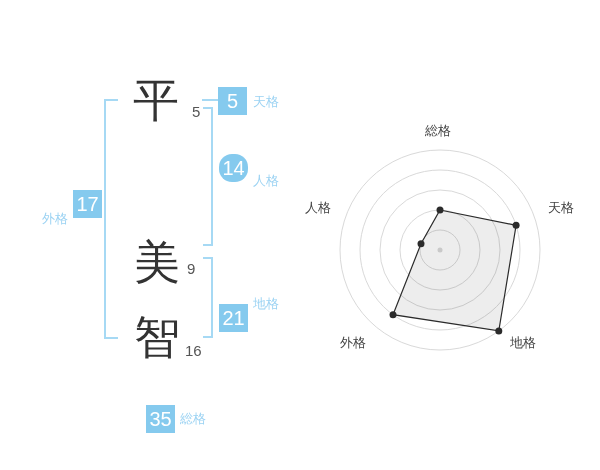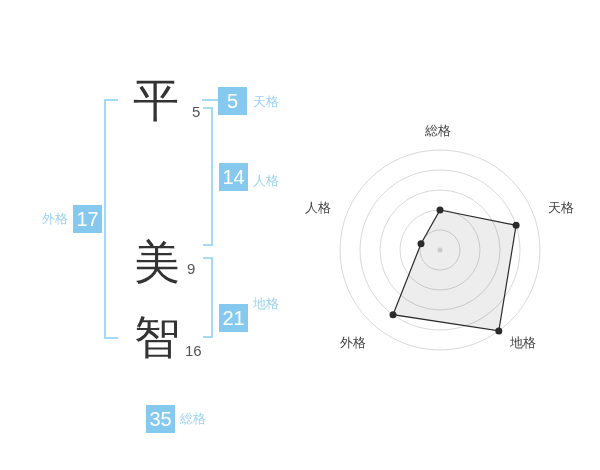--- a/index.html
+++ b/index.html
@@ -37,23 +37,23 @@
     border-bottom:2px solid var(--bracket-color);}
   .br-chikaku{left:203px;top:257px;width:10px;height:81px;
     border-right:2px solid var(--bracket-color);
     border-top:2px solid var(--bracket-color);
     border-bottom:2px solid var(--bracket-color);}
 
   
   .badge{position:absolute;width:29px;height:28px;background:var(--box-bg);
     color:#fff;font-size:20px;line-height:28px;text-align:center;}
   .badge.tenkaku{left:218px;top:87px;}
-  .badge.jinkaku{left:219px;top:163px;}
+  .badge.jinkaku{left:219px;top:154px;border-radius:13px;}
   .badge.chikaku{left:219px;top:304px;}
-  .badge.gaikaku{left:73px;top:205px;text-align:center;}
+  .badge.gaikaku{left:73px;top:190px;text-align:center;}
   .badge.soukaku{left:146px;top:405px;}
   .badge-label{position:absolute;font-size:13px;line-height:14px;color:var(--label-color);}
   .bl-tenkaku{left:253px;top:95px;}
   .bl-jinkaku{left:253px;top:174px;}
   .bl-chikaku{left:253px;top:297px;}
   .bl-gaikaku{left:42px;top:212px;}
   .bl-soukaku{left:180px;top:412px;}
 
   
   #radar-wrap{position:absolute;left:290px;top:100px;width:300px;height:300px;}

